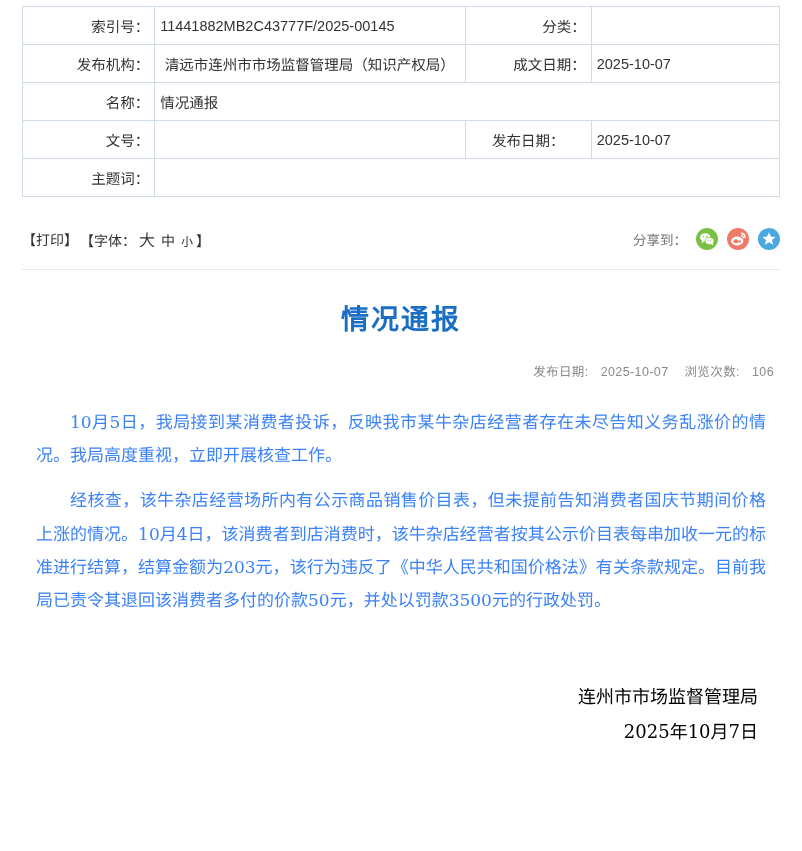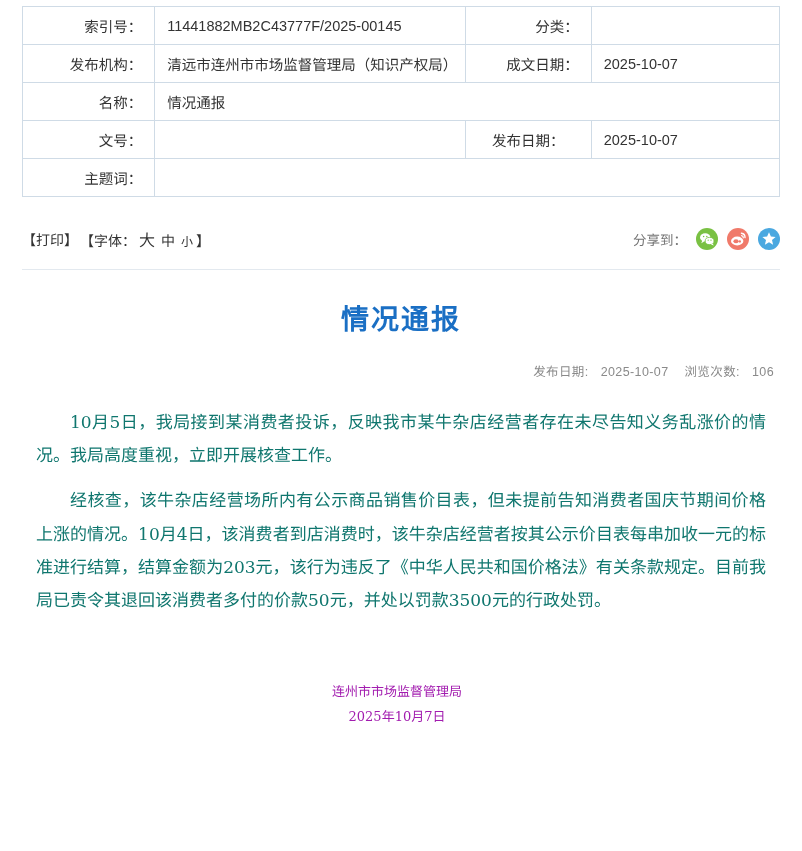--- a/index.html
+++ b/index.html
@@ -30,21 +30,21 @@
     border-collapse: collapse;
     table-layout: fixed;
     border: 1px solid #cfdbe6;
     background: #ffffff;
   }
   table.meta td {
     border: 1px solid #cfdbe6;
     height: 38px;
     font-size: 14.5px;
     color: #333;
-    padding: 4px 12px;
+    padding: 4px 5px;
     box-sizing: border-box;
     vertical-align: middle;
   }
   td.lbl {
     text-align: right;
     white-space: nowrap;
     width: 108px;
     color: #333;
   }
   td.val {
@@ -138,31 +138,31 @@
   .art-sub span { margin: 0 6px; }
   .art-body {
     margin-top: 26px;
     padding: 0 14px;
     box-sizing: border-box;
   }
   .art-body p {
     font-family: "DejaVu Serif", "Liberation Serif", serif;
     font-size: 17px;
     line-height: 1.95;
-    color: #0f766e;
+    color: #3b82f6;
     margin: 0 0 12px 0;
     text-indent: 2em;
     text-align: justify;
   }
   .sign {
     font-family: "DejaVu Serif", "Liberation Serif", serif;
-    font-size: 13px;
+    font-size: 18px;
     line-height: 1.95;
-    color: #a21caf;
-    text-align: center;
+    color: #000000;
+    text-align: right;
     padding-right: 8px;
   }
   .sign.first { margin-top: 62px; }
 </style>
 </head>
 <body>
 
 <div class="page">
 
   <div class="meta-table-wrap">

